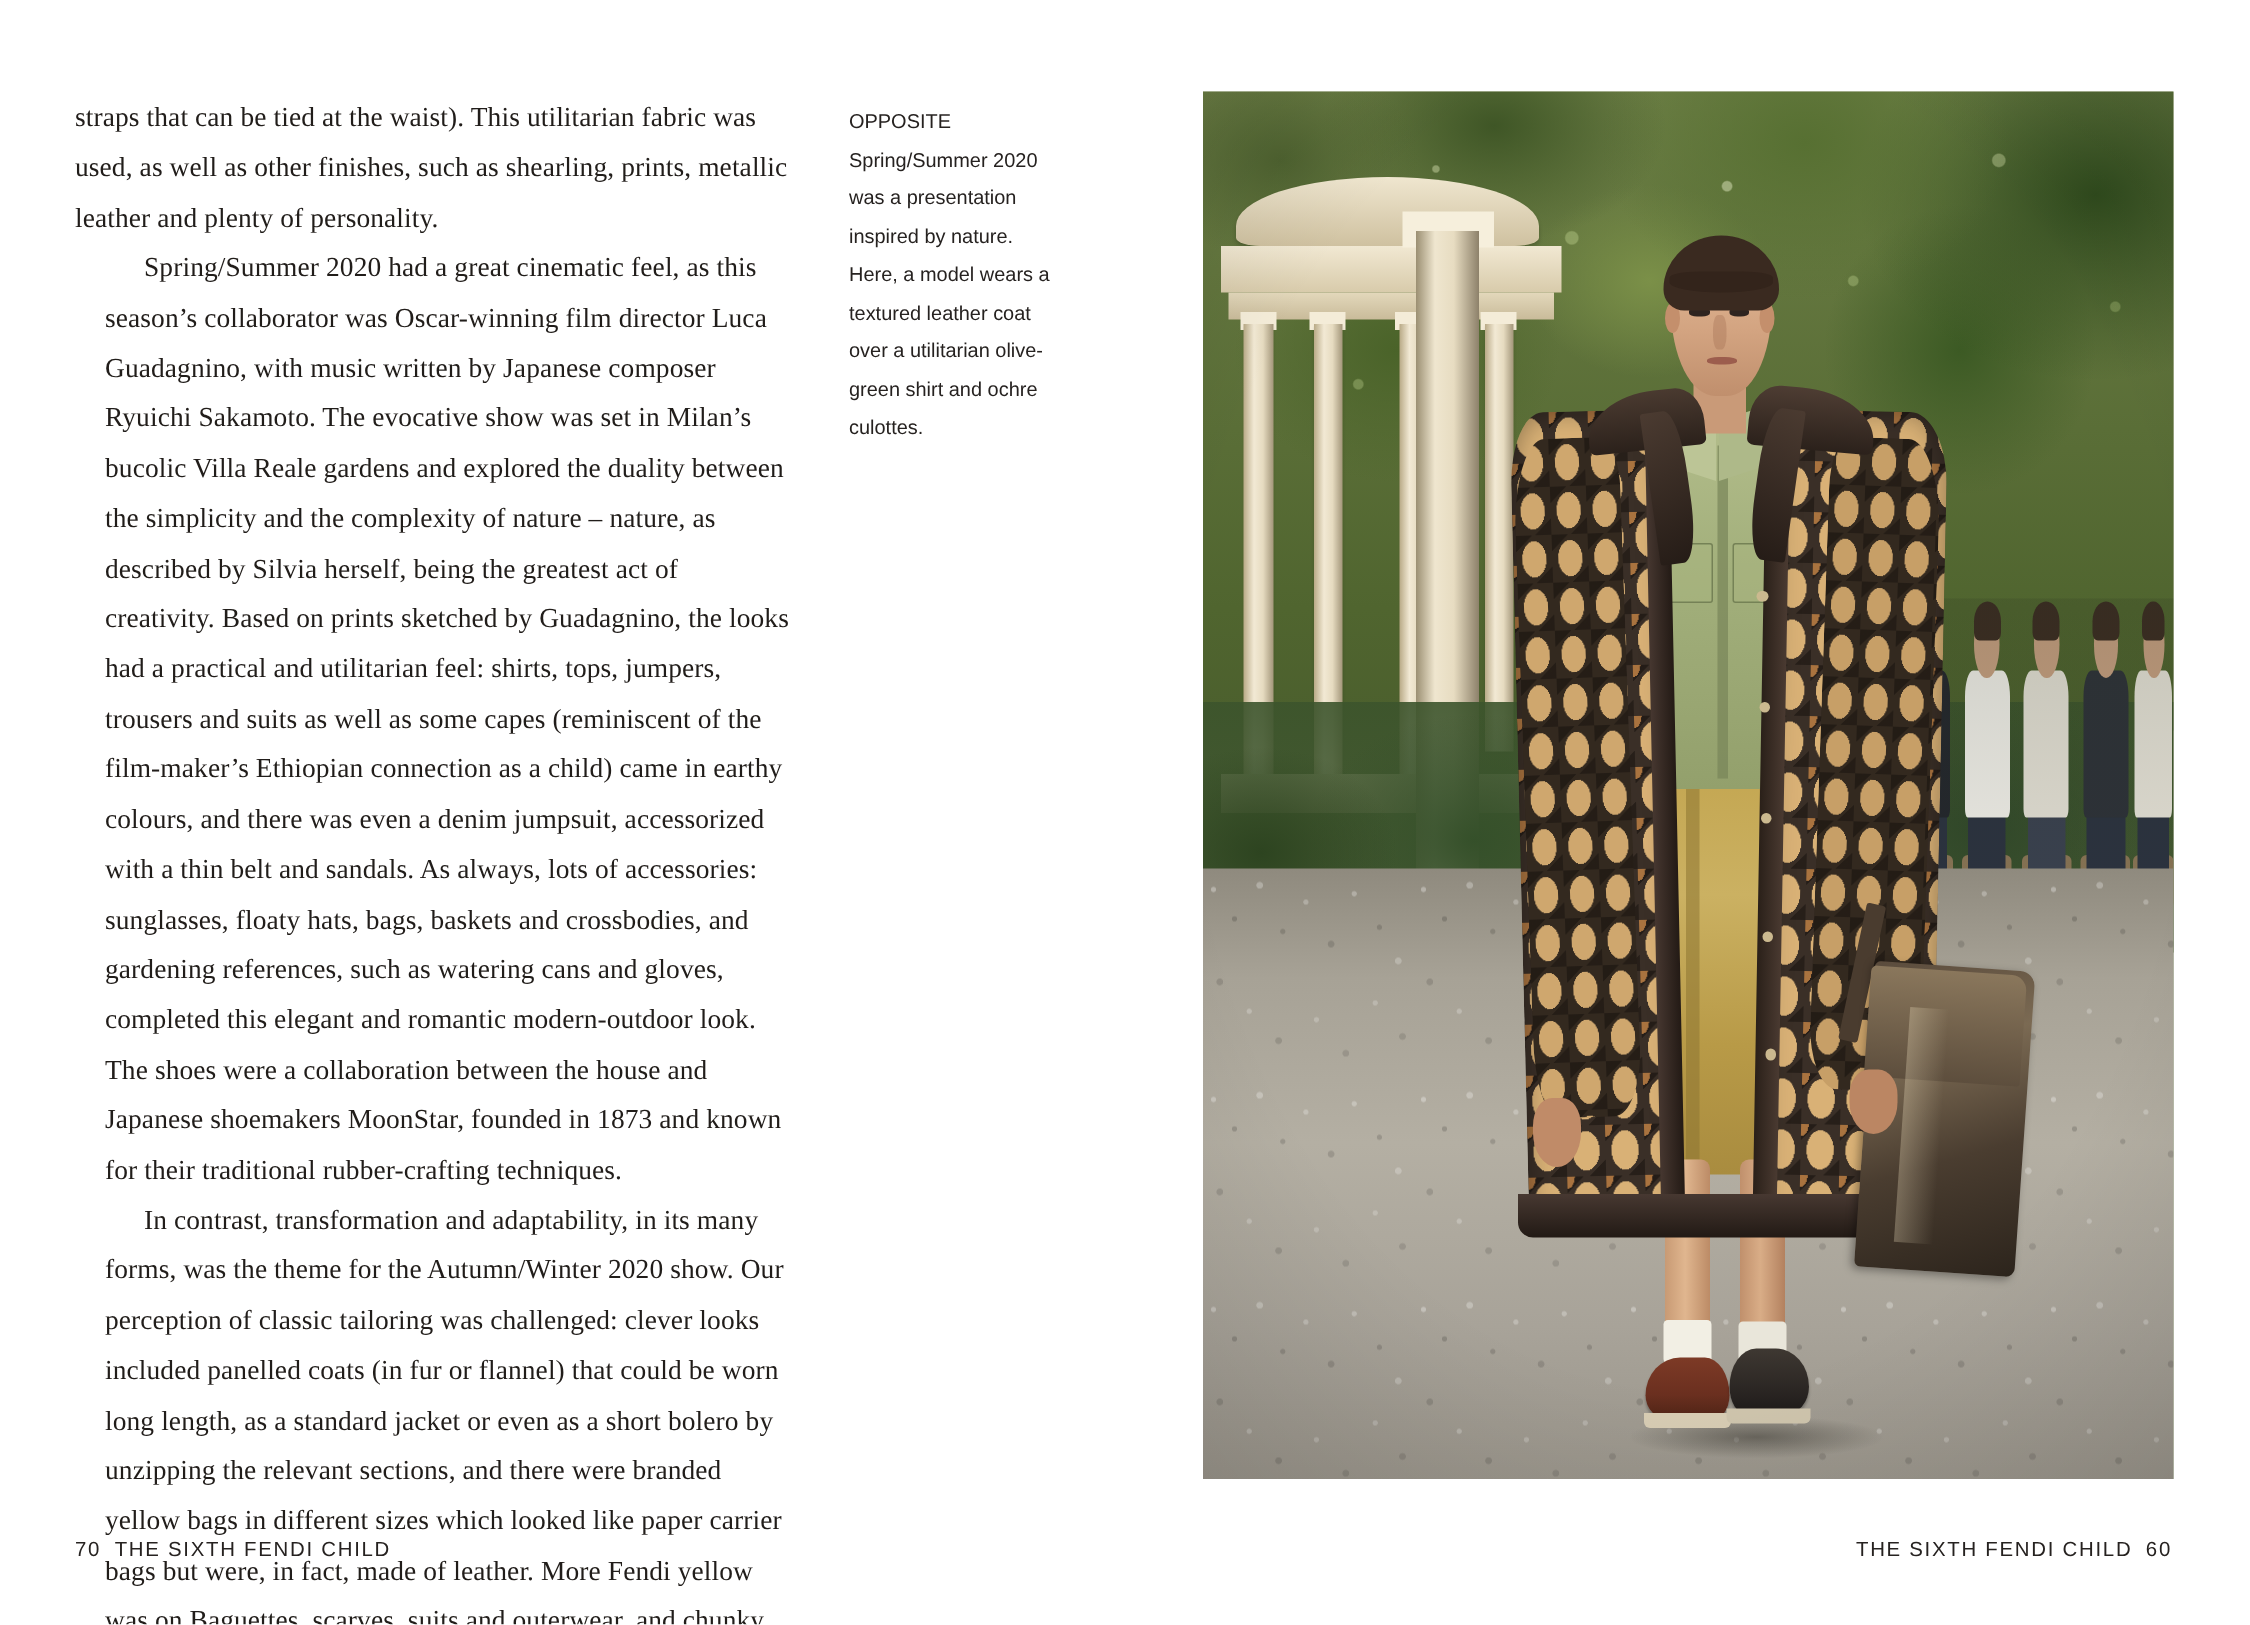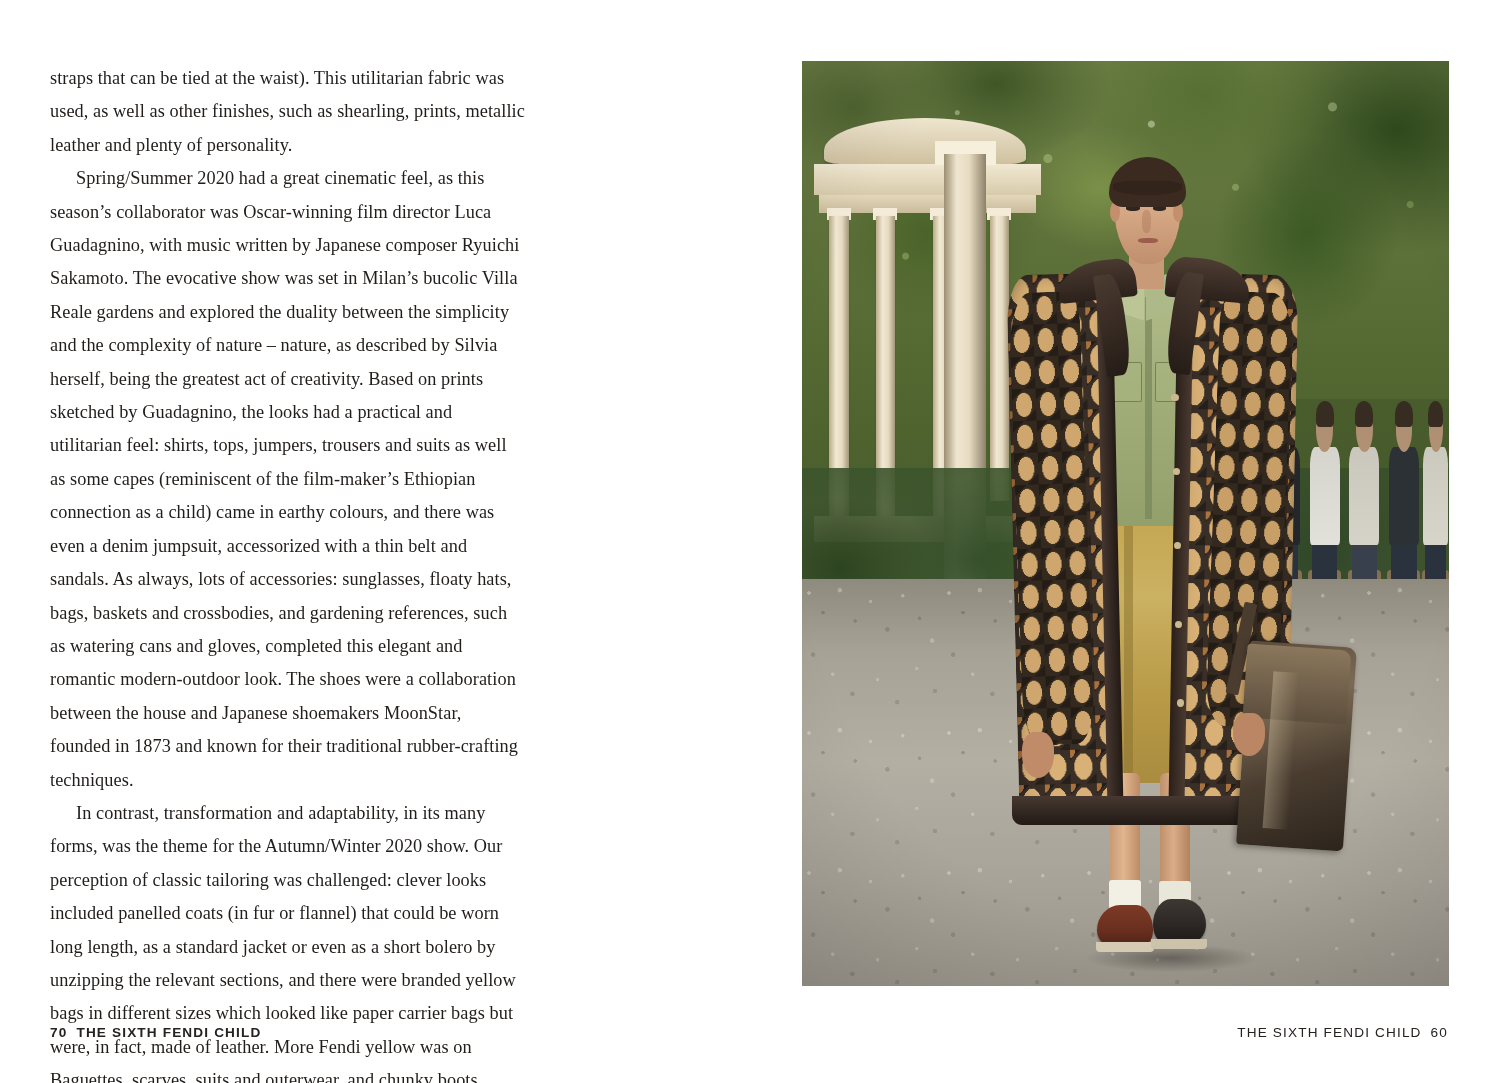--- a/index.html
+++ b/index.html
@@ -36,20 +36,21 @@
     margin: 0;
     font-family: "Liberation Serif", serif;
     font-size: 18.3px;
     line-height: 33.4px;
     color: #211d1a;
     text-align: left;
     letter-spacing: 0.07px;
   }
   .body-column p.indent {
     text-indent: 26px;
+    margin-left: 20px;
   }
 
   
   .caption-column {
     position: absolute;
     left: 566px;
     top: 68px;
     width: 136px;
   }
   .caption-column p {
@@ -64,21 +65,20 @@
   
   .folio-left {
     position: absolute;
     left: 50px;
     bottom: 43px;
     font-family: "Liberation Sans", sans-serif;
     font-size: 13.6px;
     letter-spacing: 1.15px;
     color: #262220;
     white-space: nowrap;
-    font-weight: bold;
   }
   .folio-left .num { margin-right: 9px; }
 
   
   .folio-right {
     position: absolute;
     right: 52px;
     bottom: 43px;
     font-family: "Liberation Sans", sans-serif;
     font-size: 13.6px;
@@ -632,20 +632,23 @@
 <div class="page">
 
   <div class="left-page">
 
     <div class="body-column">
       <p>straps that can be tied at the waist). This utilitarian fabric was used, as well as other finishes, such as shearling, prints, metallic leather and plenty of personality.</p>
       <p class="indent">Spring/Summer 2020 had a great cinematic feel, as this season’s collaborator was Oscar-winning film director Luca Guadagnino, with music written by Japanese composer Ryuichi Sakamoto. The evocative show was set in Milan’s bucolic Villa Reale gardens and explored the duality between the simplicity and the complexity of nature – nature, as described by Silvia herself, being the greatest act of creativity. Based on prints sketched by Guadagnino, the looks had a practical and utilitarian feel: shirts, tops, jumpers, trousers and suits as well as some capes (reminiscent of the film-maker’s Ethiopian connection as a child) came in earthy colours, and there was even a denim jumpsuit, accessorized with a thin belt and sandals. As always, lots of accessories: sunglasses, floaty hats, bags, baskets and crossbodies, and gardening references, such as watering cans and gloves, completed this elegant and romantic modern-outdoor look. The shoes were a collaboration between the house and Japanese shoemakers MoonStar, founded in 1873 and known for their traditional rubber-crafting techniques.</p>
       <p class="indent">In contrast, transformation and adaptability, in its many forms, was the theme for the Autumn/Winter 2020 show. Our perception of classic tailoring was challenged: clever looks included panelled coats (in fur or flannel) that could be worn long length, as a standard jacket or even as a short bolero by unzipping the relevant sections, and there were branded yellow bags in different sizes which looked like paper carrier bags but were, in fact, made of leather. More Fendi yellow was on Baguettes, scarves, suits and outerwear, and chunky boots, trainers and hi-tops, which accessorized the outfits. To finish, the four looks that had been created in collaboration with Kunihiko Morinaga from Tokyo-based Anrealage were placed</p>
     </div>
 
+    <div class="caption-column">
+      <p>OPPOSITE Spring/Summer 2020 was a presentation inspired by nature. Here, a model wears a textured leather coat over a utilitarian olive-green shirt and ochre culottes.</p>
+    </div>
 
     <div class="folio-left">
       <span class="num">70</span><span>THE SIXTH FENDI CHILD</span>
     </div>
   </div>
 
   <div class="photo">
 
     <div class="bg-sky"></div>
     <div class="foliage"></div>

